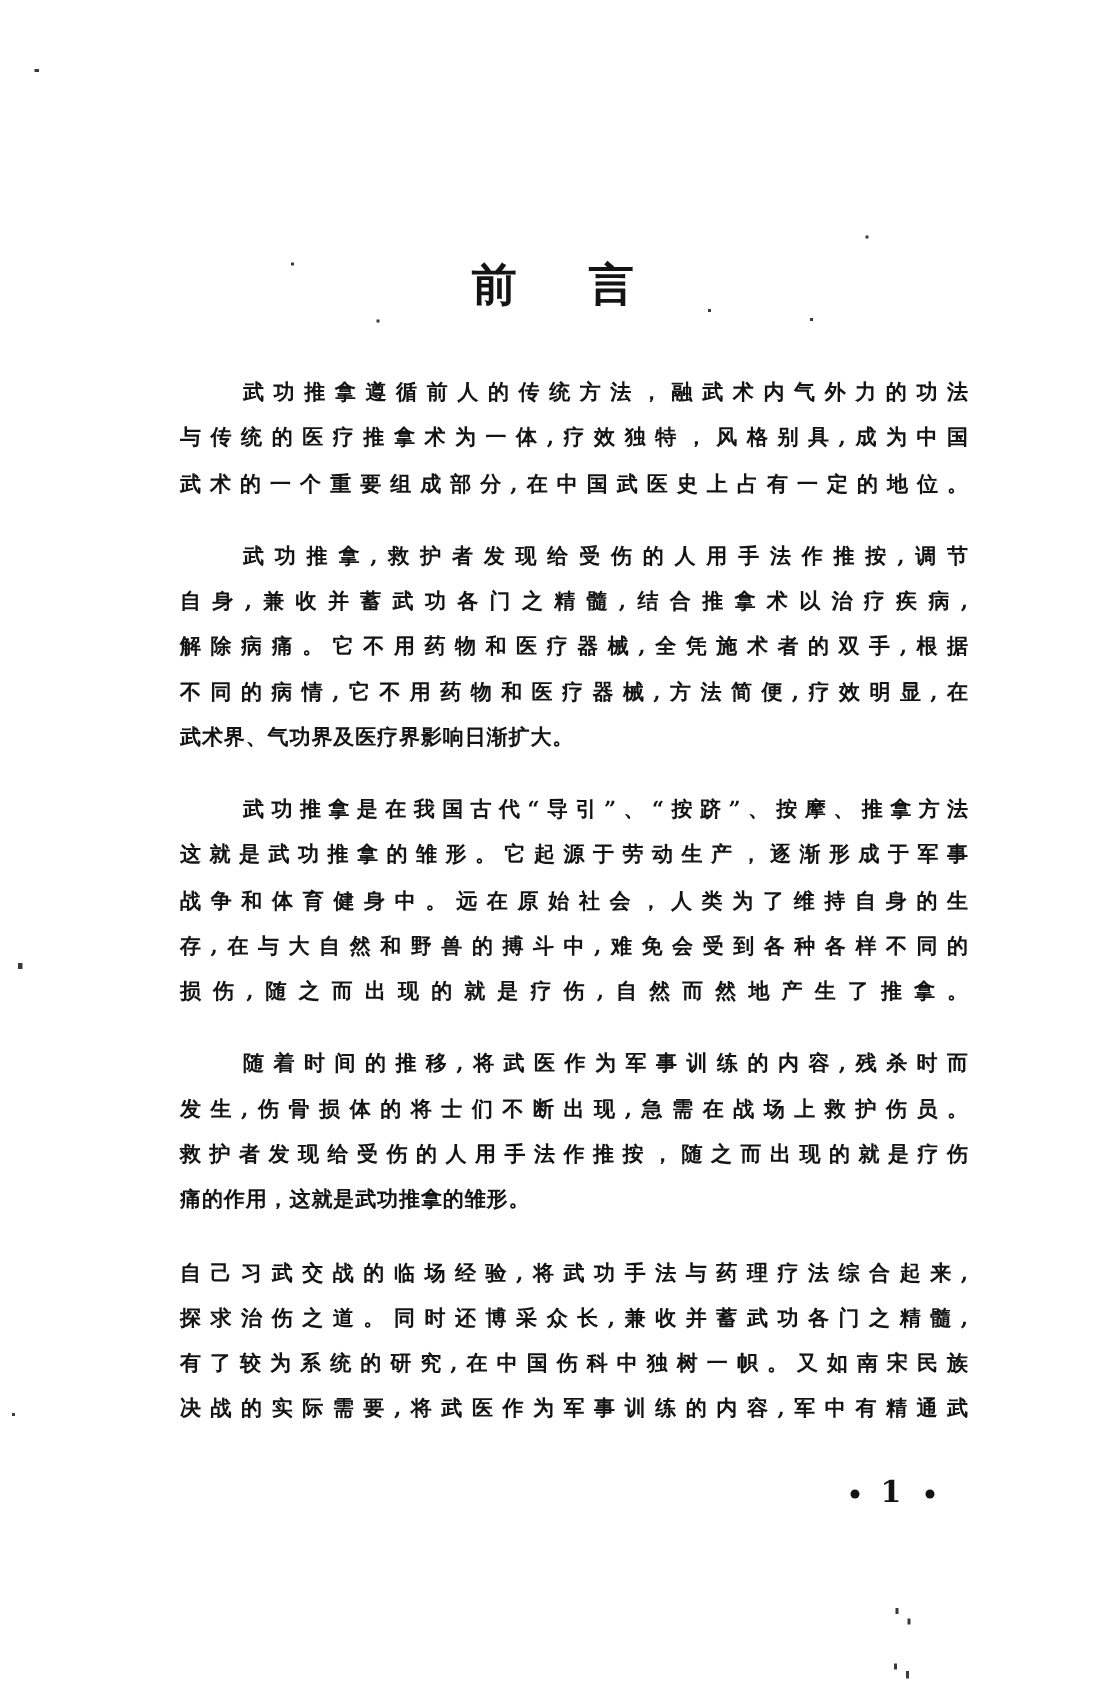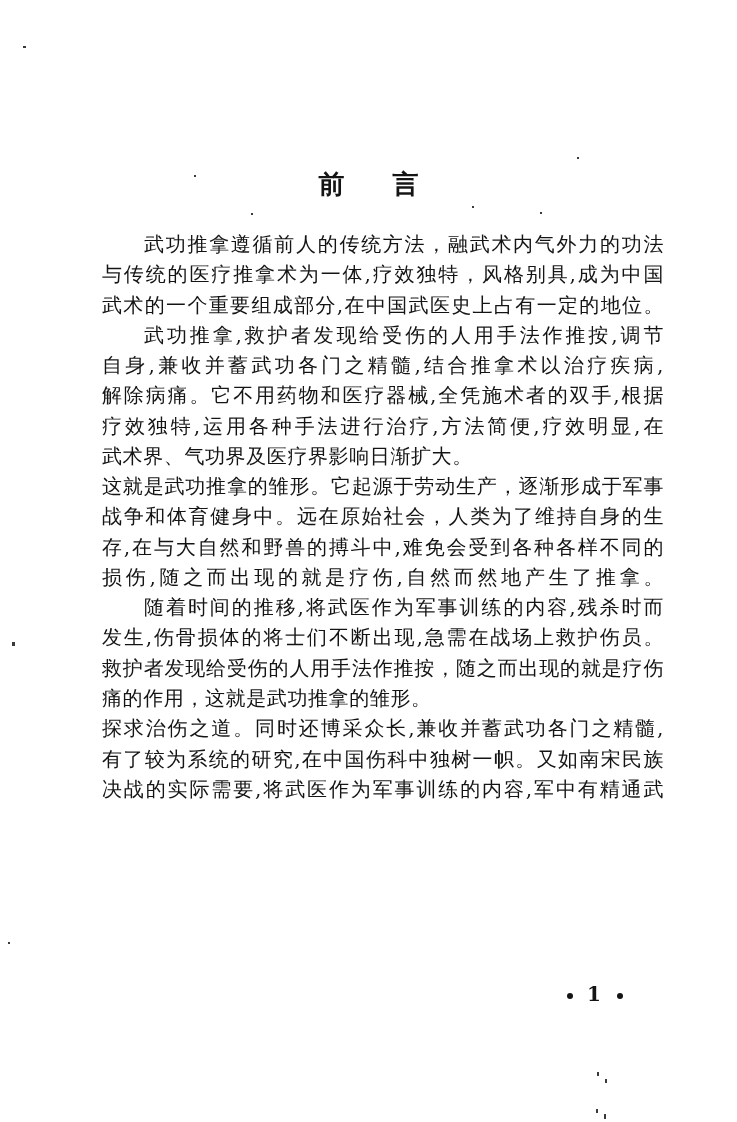--- a/index.html
+++ b/index.html
@@ -21,46 +21,46 @@
     width: 737px;
     height: 1122px;
     background: #ffffff;
   }
   .title {
     position: absolute;
     top: 150px;
     left: 0;
     width: 737px;
     text-align: center;
-    font-size: 26px;
+    font-size: 30px;
     font-weight: bold;
     letter-spacing: 0;
   }
   .title span {
     display: inline-block;
     font-weight: bold;
   }
   .title .gap {
     display: inline-block;
     width: 48px;
   }
   .body-text {
     position: absolute;
     left: 102px;
     top: 229px;
     width: 562px;
   }
   .para {
-    margin: 0;
-    font-size: 20px;
+    margin: 18px;
+    font-size: 14px;
     line-height: 30.26px;
     text-indent: 2em;
     text-align: justify;
     text-align-last: left;
-    font-weight: 400;
+    font-weight: 700;
     letter-spacing: 0.6px;
   }
   .para .ln {
     display: block;
     white-space: nowrap;
     text-align-last: justify;
     text-align: justify;
   }
   .para .ln.first {
     padding-left: 42px;
@@ -103,36 +103,38 @@
   <div class="body-text">
     <p class="para" style="text-indent:0">
       <span class="ln first">武功推拿遵循前人的传统方法，融武术内气外力的功法</span>
       <span class="ln">与传统的医疗推拿术为一体,疗效独特，风格别具,成为中国</span>
       <span class="ln">武术的一个重要组成部分,在中国武医史上占有一定的地位。</span>
     </p>
     <p class="para" style="text-indent:0">
       <span class="ln first">武功推拿,救护者发现给受伤的人用手法作推按,调节</span>
       <span class="ln">自身,兼收并蓄武功各门之精髓,结合推拿术以治疗疾病,</span>
       <span class="ln">解除病痛。它不用药物和医疗器械,全凭施术者的双手,根据</span>
-      <span class="ln">疗效独特,运用各种手法进行治疗,方法简便,疗效明显,在</span>
+      <span class="ln">不同的病情,它不用药物和医疗器械,方法简便,疗效明显,在</span>
       <span class="ln last">武术界、气功界及医疗界影响日渐扩大。</span>
     </p>
     <p class="para" style="text-indent:0">
+      <span class="ln first">武功推拿是在我国古代“导引”、“按跻”、按摩、推拿方法</span>
       <span class="ln">这就是武功推拿的雏形。它起源于劳动生产，逐渐形成于军事</span>
       <span class="ln">战争和体育健身中。远在原始社会，人类为了维持自身的生</span>
       <span class="ln">存,在与大自然和野兽的搏斗中,难免会受到各种各样不同的</span>
       <span class="ln">损伤,随之而出现的就是疗伤,自然而然地产生了推拿。</span>
     </p>
     <p class="para" style="text-indent:0">
       <span class="ln first">随着时间的推移,将武医作为军事训练的内容,残杀时而</span>
       <span class="ln">发生,伤骨损体的将士们不断出现,急需在战场上救护伤员。</span>
       <span class="ln">救护者发现给受伤的人用手法作推按，随之而出现的就是疗伤</span>
       <span class="ln last">痛的作用，这就是武功推拿的雏形。</span>
     </p>
     <p class="para" style="text-indent:0">
+      <span class="ln">自己习武交战的临场经验,将武功手法与药理疗法综合起来,</span>
       <span class="ln">探求治伤之道。同时还博采众长,兼收并蓄武功各门之精髓,</span>
       <span class="ln">有了较为系统的研究,在中国伤科中独树一帜。又如南宋民族</span>
       <span class="ln">决战的实际需要,将武医作为军事训练的内容,军中有精通武</span>
     </p>
   </div>
 
   <div class="folio">
     <span class="dot"></span><span>1</span><span class="dot"></span>
   </div>
 

